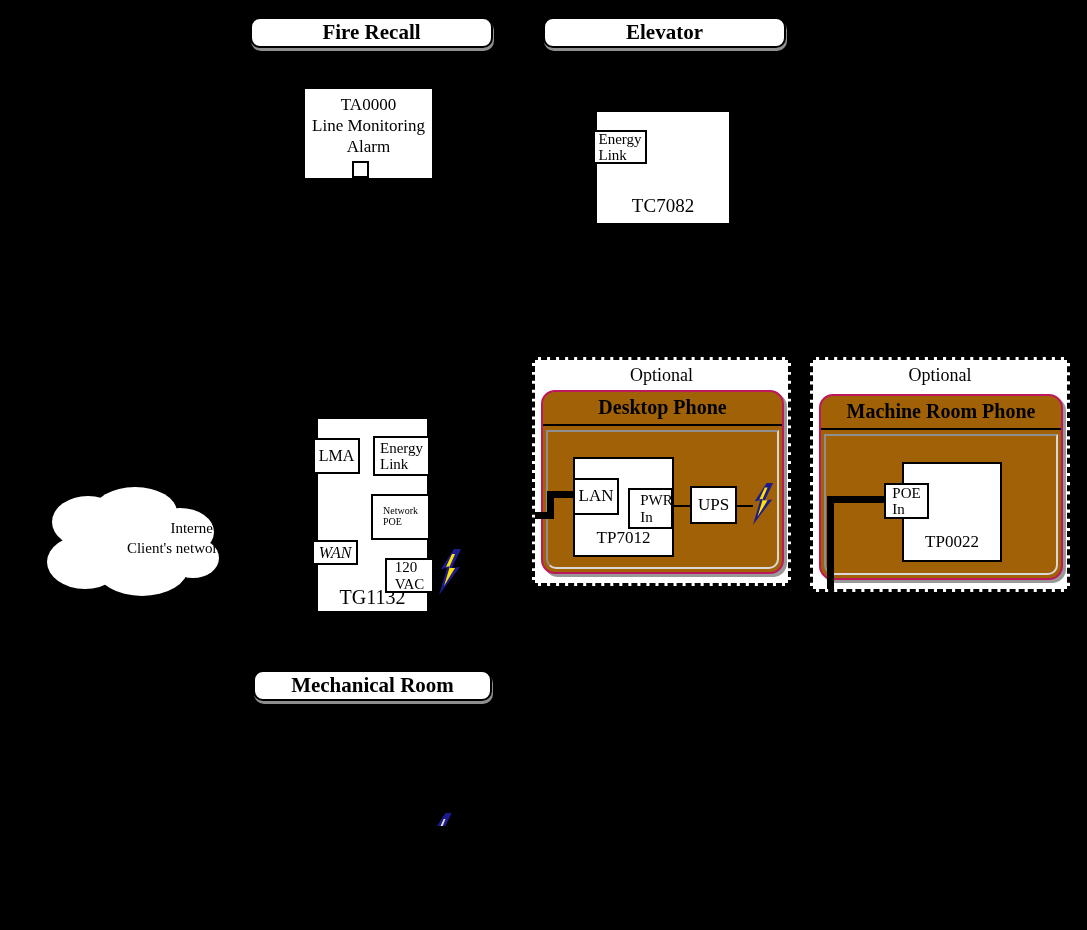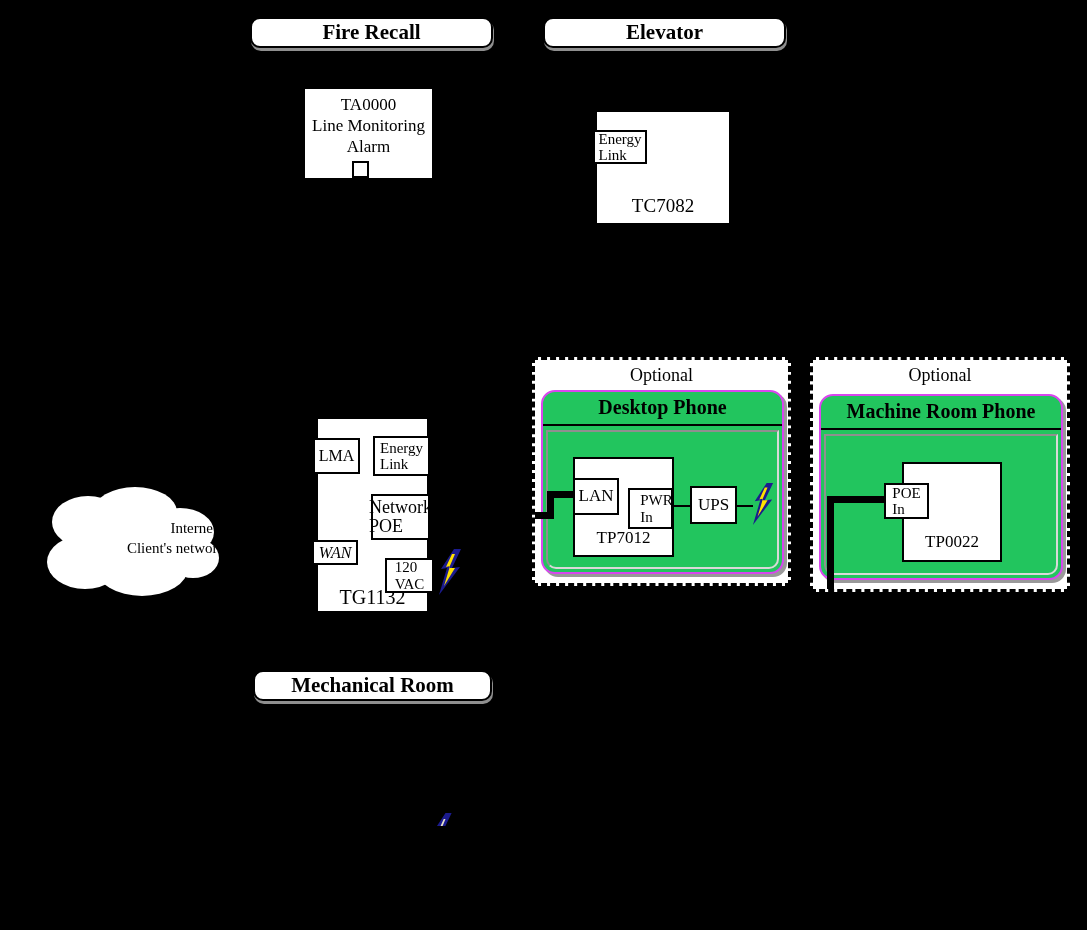--- a/index.html
+++ b/index.html
@@ -51,22 +51,22 @@
     background: #fff;
     border: 3px dashed #000;
   }
   .optional-label {
     text-align: center;
     font-size: 18px;
     margin-top: 5px;
   }
   .rounded-panel {
     position: absolute;
-    background: #22c55e;
-    border: 2px solid #d946ef;
+    background: #a16207;
+    border: 2px solid #be185d;
     border-radius: 14px;
     box-shadow: 3px 3px 0 #999;
   }
   .panel-title {
     position: absolute;
     left: 0; right: 0; top: 0;
     height: 34px;
     border-bottom: 2px solid #000;
     font-weight: bold;
     font-size: 20px;
@@ -135,21 +135,21 @@
       </g>
     </svg>
     <div class="cloud-text" style="top:38px;">Internet /
 Client's network</div>
   </div>
 
   <div class="box" style="left:316px; top:417px; width:113px; height:196px;">
     <div class="port" style="left:-5px; top:19px; width:47px; height:36px; font-size:16px;">LMA</div>
     <div class="port" style="left:55px; top:17px; width:57px; height:40px; font-size:15px;">Energy
 Link</div>
-    <div class="port" style="left:53px; top:75px; width:59px; height:46px; font-size:18px;">Network
+    <div class="port" style="left:53px; top:75px; width:59px; height:46px; font-size:10px;">Network
 POE</div>
     <div class="port" style="left:-6px; top:121px; width:46px; height:25px; font-size:16px; font-style:italic;">WAN</div>
     <div class="port" style="left:67px; top:139px; width:49px; height:35px; font-size:15px;">120
 VAC</div>
     <div class="device-label" style="bottom:2px; font-size:20px;">TG1132</div>
   </div>
 
   <svg class="bolt" style="left:438px; top:548px;" width="24" height="48" viewBox="0 0 24 48">
     <path d="M16,1 L3,21 L9,20 L1,47 L22,19 L14,20 L23,1 Z" fill="#1b1b8e"></path>
     <path d="M14,6 L8,19 L12,18 L6,38 L17,20 L11,20 L17,6 Z" fill="#ffe100"></path>

